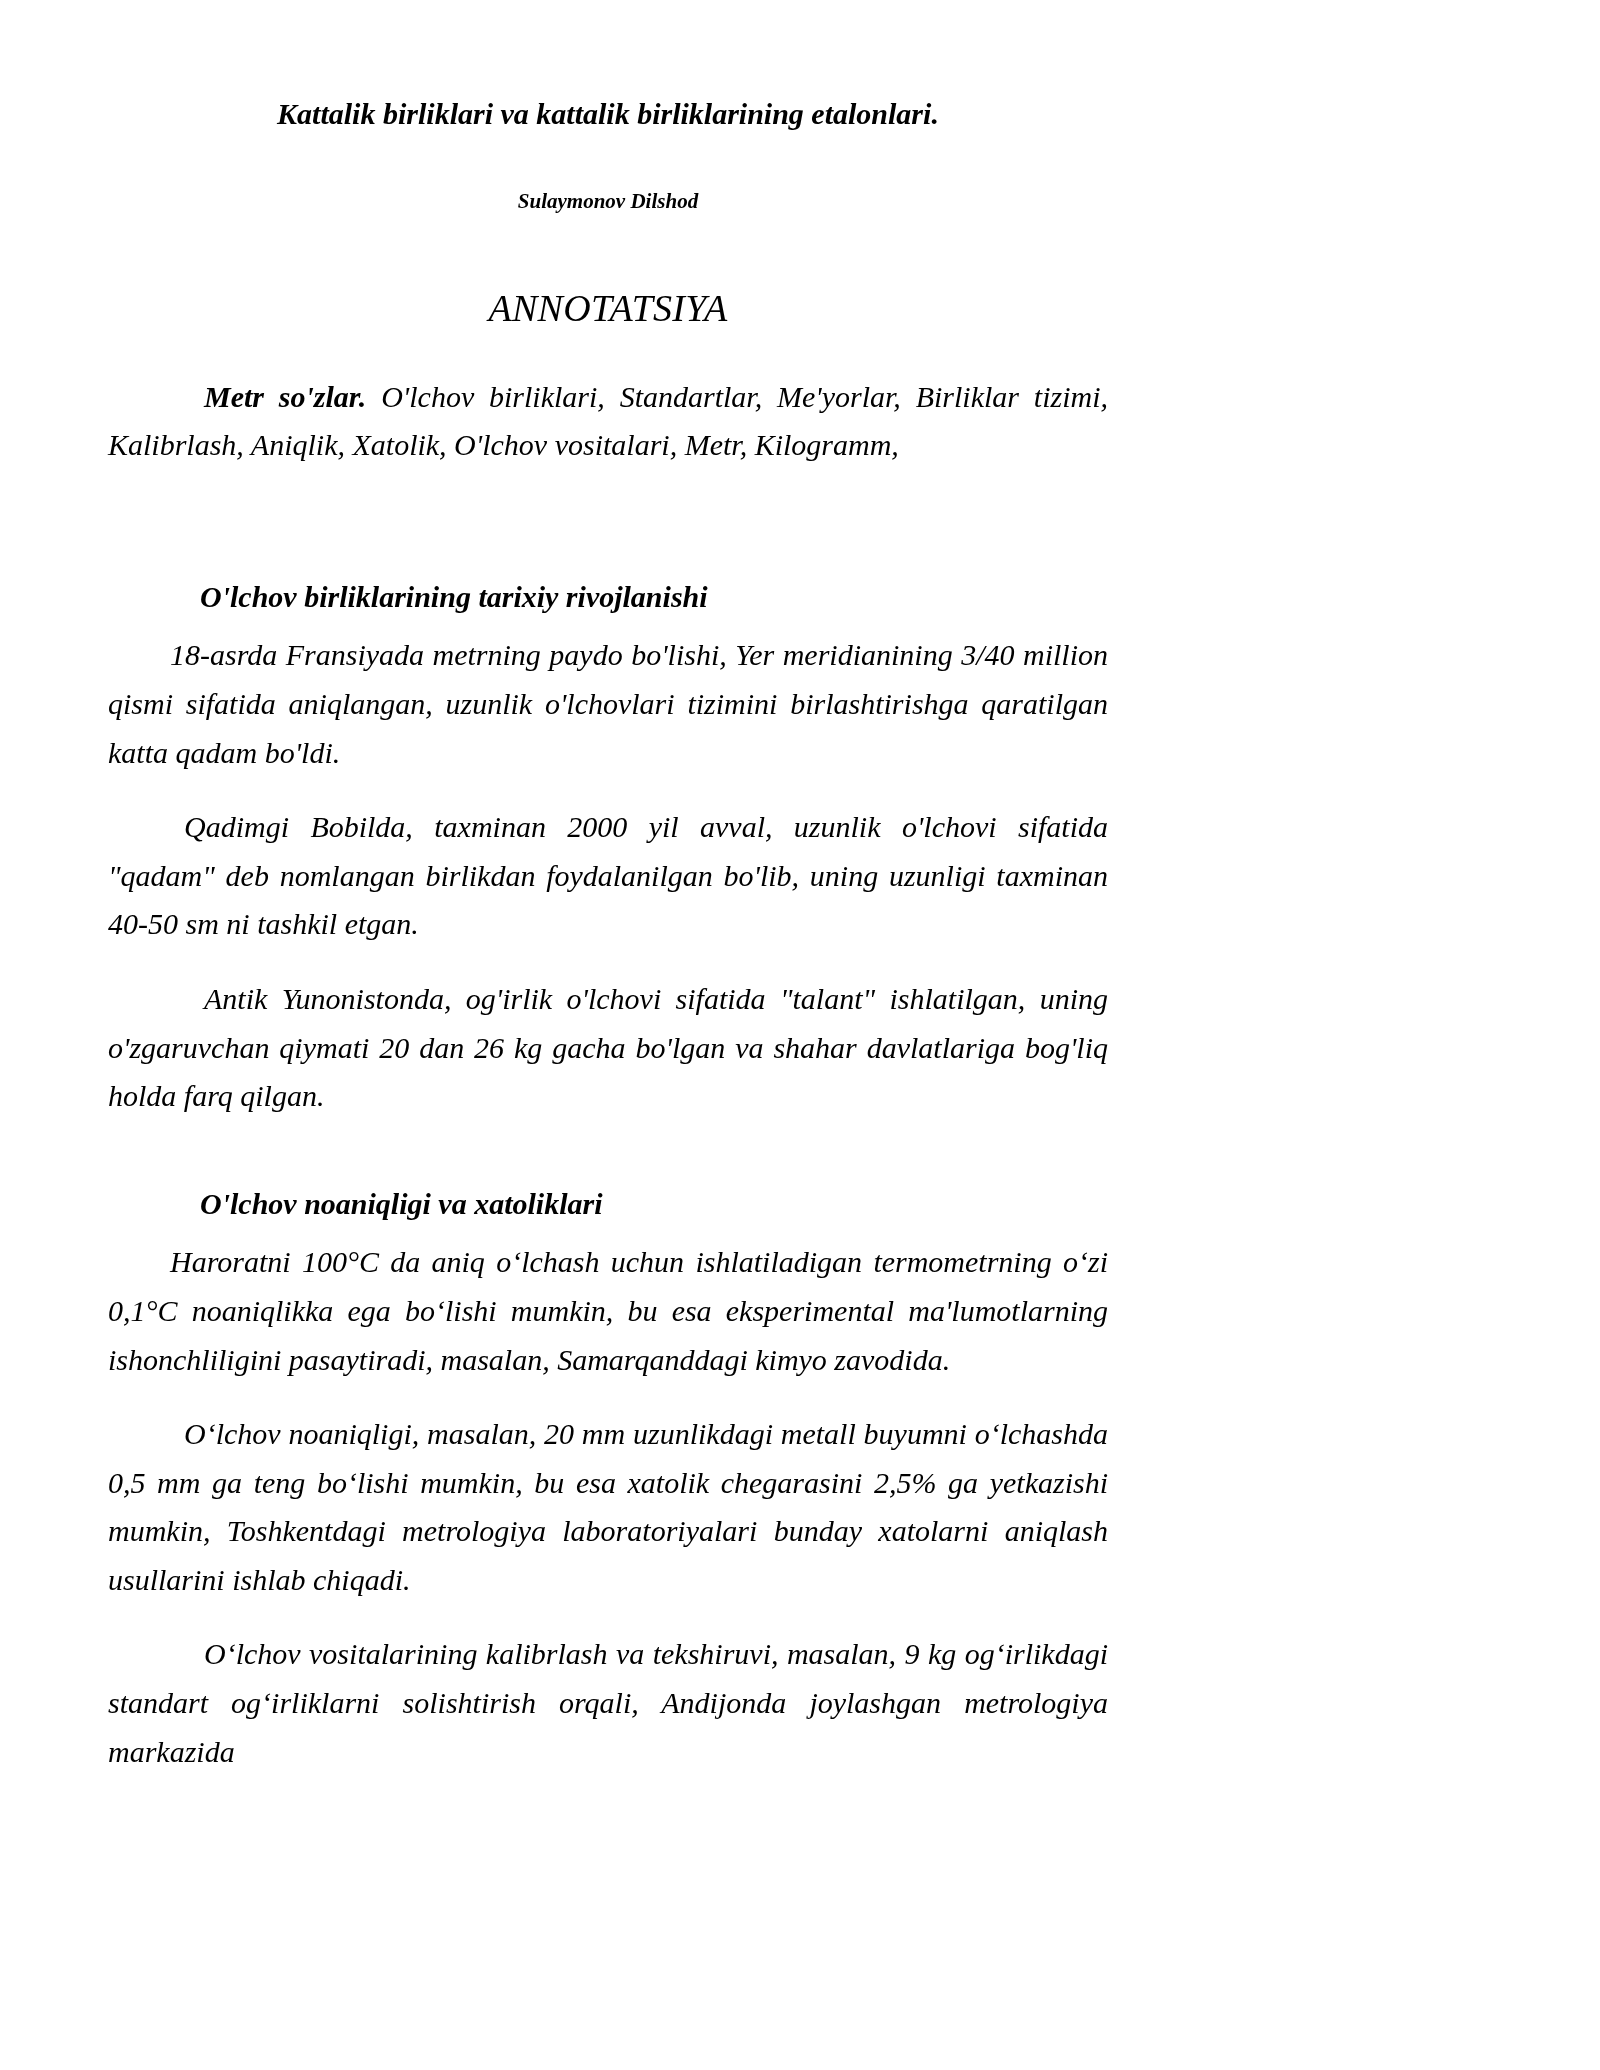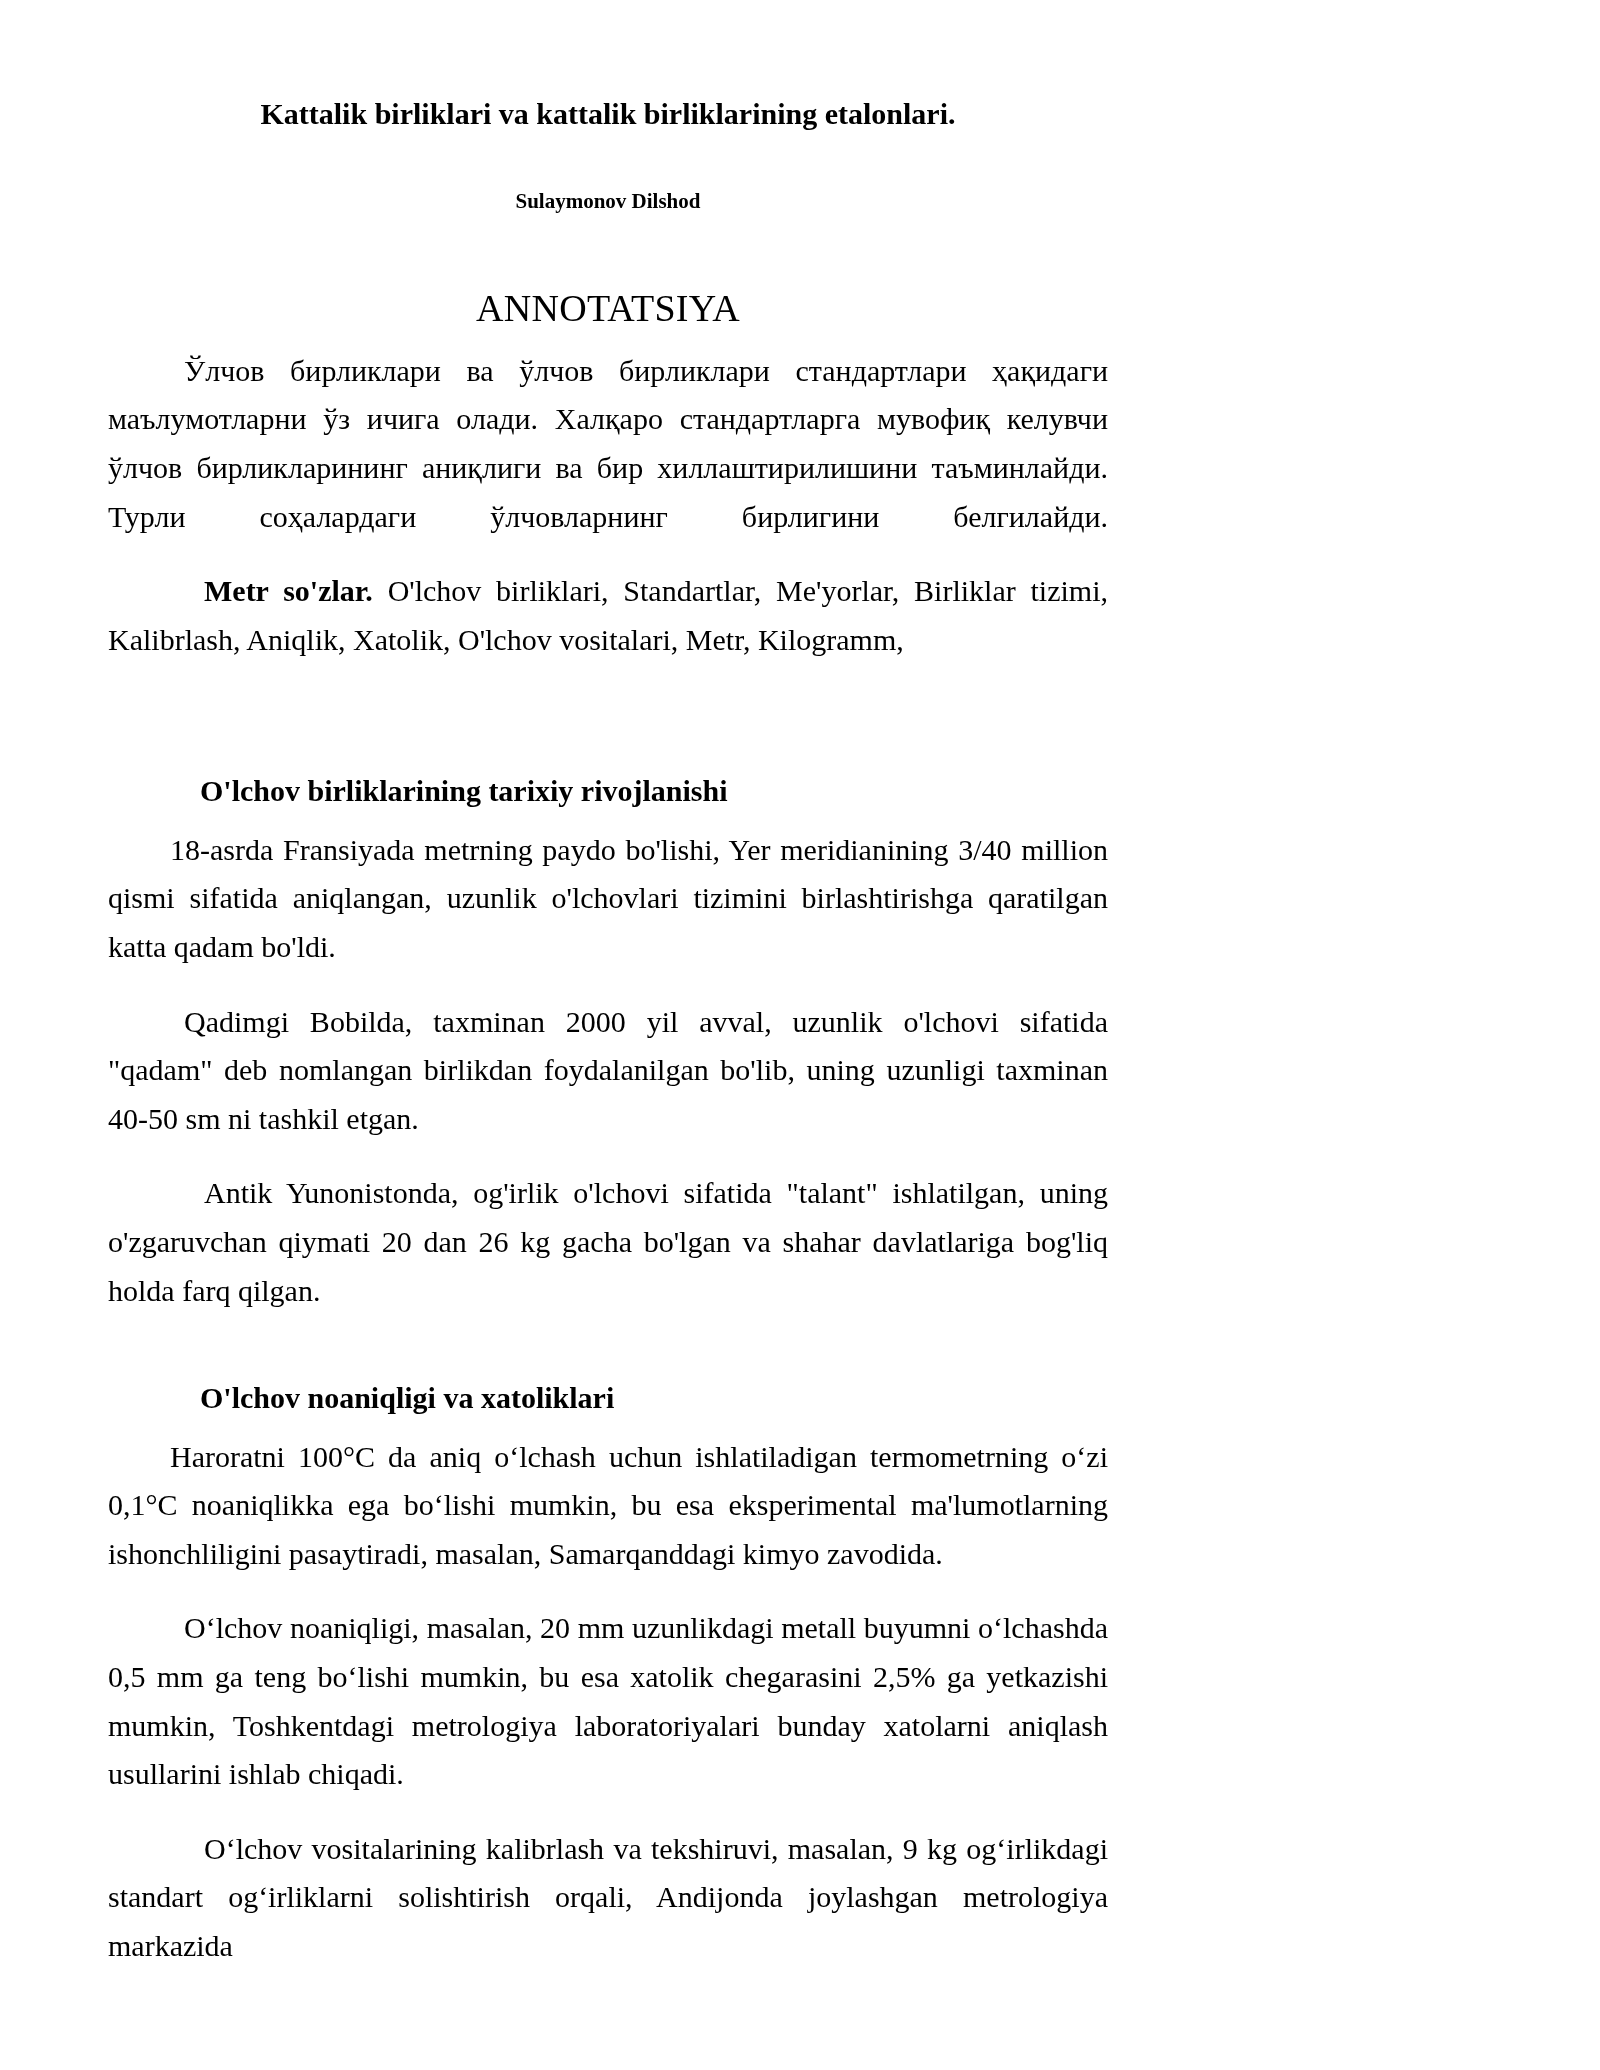--- a/index.html
+++ b/index.html
@@ -14,20 +14,21 @@
   }
   .page {
     position: relative;
     width: 1600px;
     height: 2070px;
     margin: 0 auto;
     background: #ffffff;
     overflow: hidden;
     box-sizing: border-box;
     padding: 0;
+    font-style: italic;
   }
   .content {
     position: absolute;
     left: 108px;
     top: 0;
     width: 1000px;
   }
 
   
   .doc-title {
@@ -97,21 +98,20 @@
 
 <div class="page">
   <div class="content">
 
     <h1 class="doc-title">Kattalik birliklari va kattalik birliklarining etalonlari.</h1>
 
     <h2 class="author">Sulaymonov Dilshod</h2>
 
     <h3 class="annot-title">ANNOTATSIYA</h3>
 
-    <p class="body indent spread-last">Ўлчов бирликлари ва ўлчов бирликлари стандартлари ҳақидаги маълумотларни ўз ичига олади.  Халқаро стандартларга мувофиқ келувчи ўлчов бирликларининг аниқлиги ва бир хиллаштирилишини таъминлайди.   Турли соҳалардаги ўлчовларнинг бирлигини белгилайди.</p>
 
     <div class="gap-sm"></div>
 
     <p class="body indent-lg"><span class="kw-bold">Metr so'zlar.</span><span> O'lchov birliklari, Standartlar,  Me'yorlar,  Birliklar tizimi, Kalibrlash, Aniqlik, Xatolik, O'lchov vositalari, Metr, Kilogramm,</span></p>
 
     <div class="gap-xl"></div>
 
     <h4 class="section-heading">O'lchov birliklarining tarixiy rivojlanishi</h4>
 
     <p class="body indent-sm">18-asrda Fransiyada metrning paydo bo'lishi, Yer meridianining 3/40 million qismi sifatida aniqlangan, uzunlik o'lchovlari tizimini birlashtirishga qaratilgan katta qadam bo'ldi.</p>

